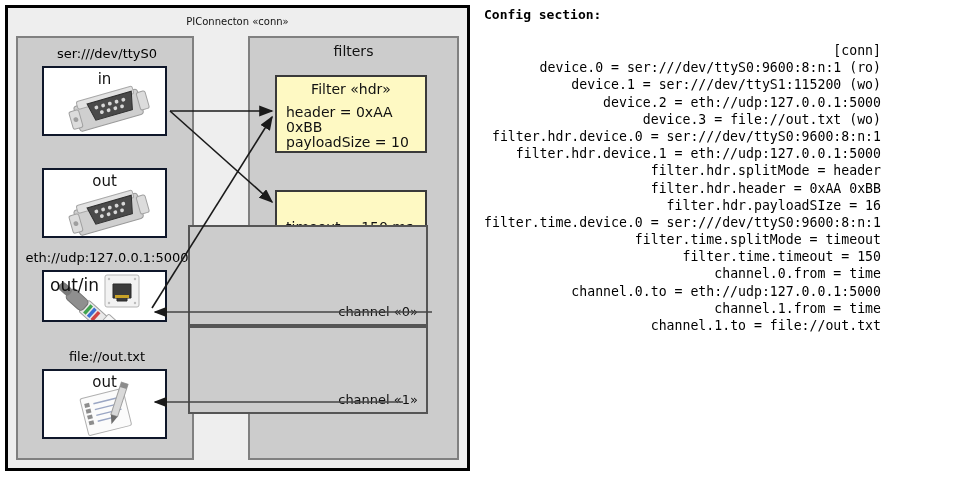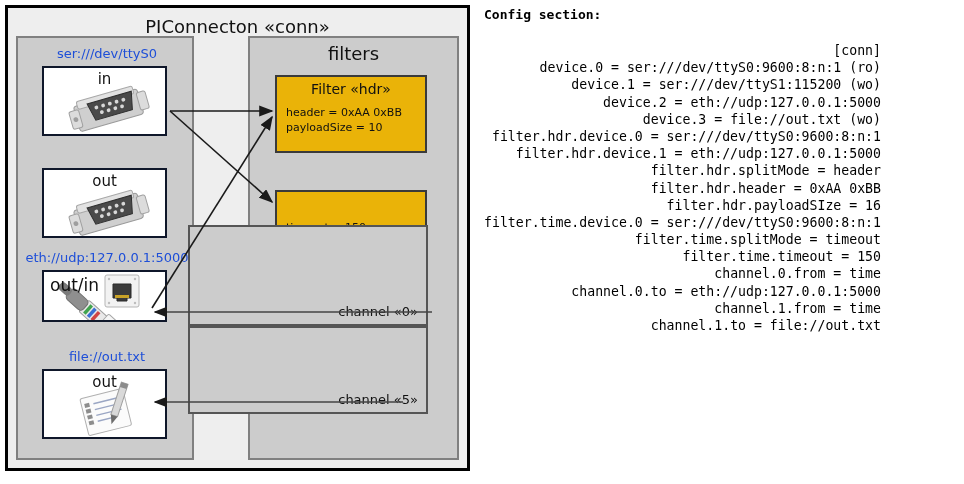--- a/index.html
+++ b/index.html
@@ -28,56 +28,56 @@
     width: 465px; height: 466px;
     background: #eeeeee;
     border: 3px solid #000000;
     box-sizing: border-box;
   }
   .outer-title {
     position: absolute;
     left: 0; top: 8px;
     width: 100%;
     text-align: center;
-    font-size: 18px;
+    font-size: 10px;
     color: #111111;
   }
 
   .group-box {
     position: absolute;
     background: #cccccc;
     border: 2px solid #808080;
     box-sizing: border-box;
   }
   .group-title {
     position: absolute;
     left: 0; top: 5px;
     width: 100%;
     text-align: center;
-    font-size: 18px;
+    font-size: 14px;
     color: #111111;
   }
 
   #devices-group {
     left: 16px; top: 36px;
     width: 178px; height: 424px;
   }
   #filters-group {
     left: 248px; top: 36px;
     width: 211px; height: 424px;
   }
 
   
   .device-label {
     position: absolute;
     left: 0;
     width: 178px;
     text-align: center;
     font-size: 13px;
-    color: #1d4ed8;
+    color: #000000;
   }
   .device-card {
     position: absolute;
     background: #ffffff;
     border: 2px solid #0f172a;
     box-sizing: border-box;
     overflow: hidden;
     padding-left: 45px;
   }
   .device-card .dir {
@@ -97,36 +97,36 @@
   }
 
   .icon-wrap {
     position: absolute;
     left: 0; top: 0; right: 0; bottom: 0;
   }
 
   
   .filter-box {
     position: absolute;
-    background: #eab308;
+    background: #fef9c3;
     border: 2px solid #3a3a3a;
     box-sizing: border-box;
   }
   .filter-title {
     position: absolute;
     left: 0; top: 4px;
     width: 100%;
     text-align: center;
     font-size: 14px;
     color: #111111;
   }
   .filter-props {
     position: absolute;
     left: 9px; top: 28px;
-    font-size: 11px;
+    font-size: 14px;
     line-height: 15px;
     color: #111111;
   }
 
   
   .channel-box {
     position: absolute;
     background: #cccccc;
     border: 2px solid #555555;
     box-sizing: border-box;
@@ -309,21 +309,21 @@
       <div class="filter-props">
         <div>timeout = 150 ms</div>
       </div>
     </div>
 
     <div class="channel-box" style="left:-62px; top:187px; width:240px; height:101px;">
       <div class="channel-label">channel «0»</div>
     </div>
 
     <div class="channel-box" style="left:-62px; top:288px; width:240px; height:88px;">
-      <div class="channel-label">channel «5»</div>
+      <div class="channel-label">channel «1»</div>
     </div>
   </div>
 
   <svg id="svg-links">
     <defs>
       <marker id="arrowhead" markerWidth="9" markerHeight="7" refX="8" refY="3.5" orient="auto">
         <polygon points="0 0, 9 3.5, 0 7" fill="#1a1a1a"></polygon>
       </marker>
     </defs>
 

